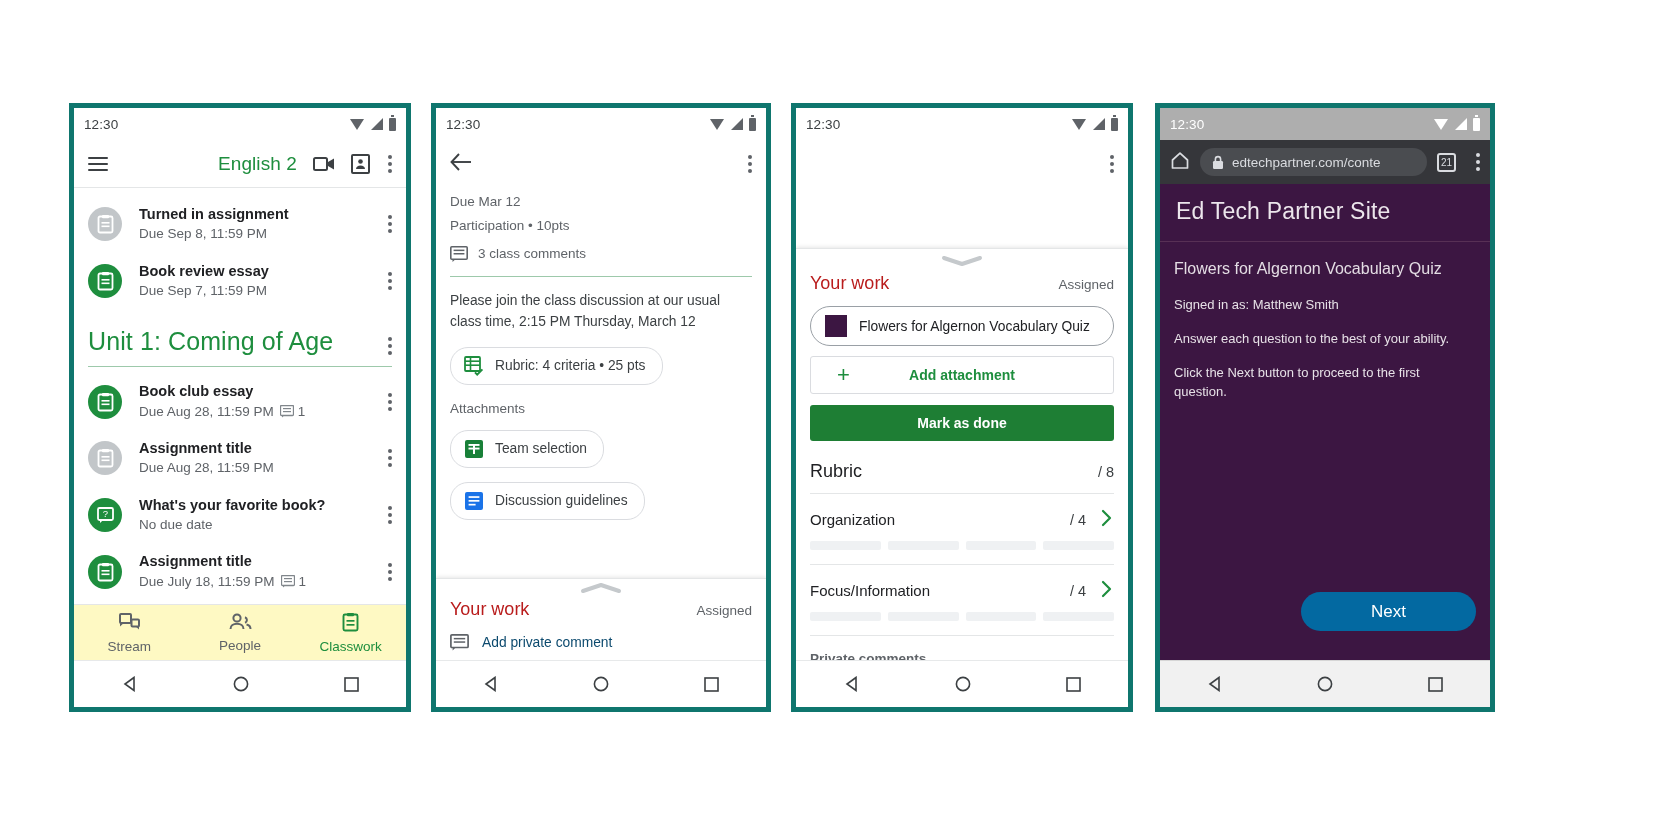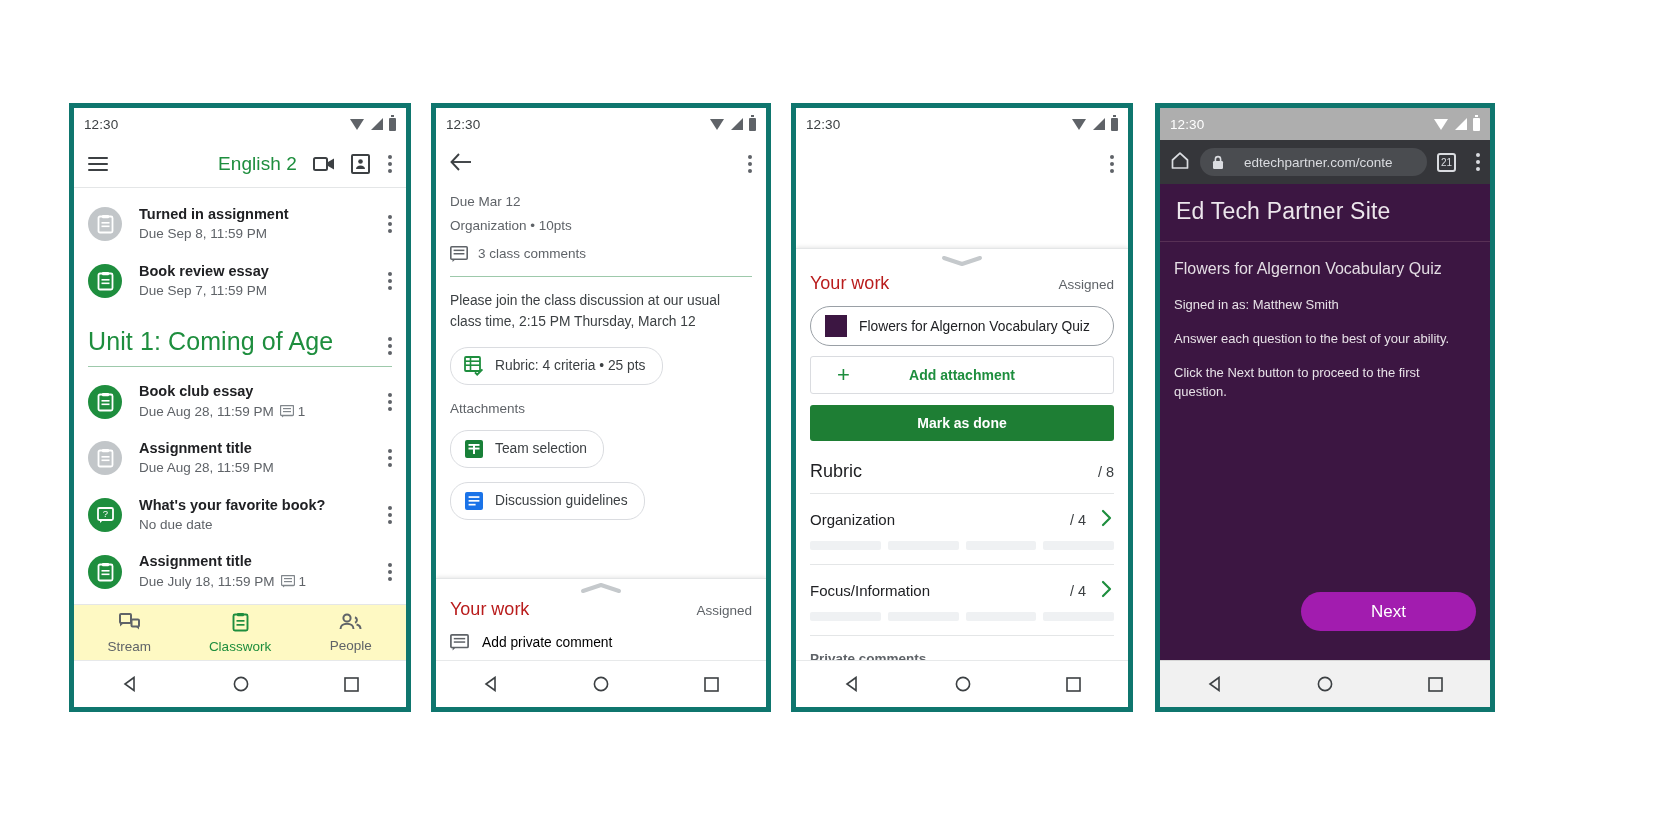--- a/index.html
+++ b/index.html
@@ -74,21 +74,21 @@
   .cmtrow{display:flex;align-items:flex-start;gap:10px;margin-top:13px;font-size:13.5px;color:#5f6368;}
   .hrgreen{border-bottom:1px solid #9dc9ab;margin:14px 0 0 0;}
   .desc{font-size:13.8px;color:#3c4043;line-height:1.52;margin-top:14px;}
   .chip{display:inline-flex;align-items:center;gap:11px;border:1px solid #dadce0;border-radius:18px;padding:8px 16px 8px 13px;font-size:13.8px;color:#3c4043;margin-top:14px;background:#fff;}
   .attlabel{font-size:13.5px;color:#5f6368;margin-top:16px;}
   .sheet{position:absolute;left:0;right:0;bottom:46px;background:#fff;border-top:1px solid #e4e6e7;box-shadow:0 -1px 4px rgba(0,0,0,.10);padding:0 14px 10px 14px;box-sizing:border-box;}
   .grab{height:18px;display:flex;align-items:center;justify-content:center;}
   .ywrow{display:flex;align-items:baseline;padding:2px 0 0 0;}
   .ywrow h3{margin:0;font-size:18px;font-weight:normal;color:#b91c1c;flex:1;}
   .ywstat{font-size:13.5px;color:#5f6368;}
-  .privrow{display:flex;align-items:center;gap:13px;margin-top:14px;font-size:13.8px;color:#000000;}
+  .privrow{display:flex;align-items:center;gap:13px;margin-top:14px;font-size:13.8px;color:#0c4a6e;}
 
   
   .p3top{height:48px;display:flex;align-items:center;justify-content:flex-end;padding:0 14px;box-sizing:border-box;}
   .p3sheet{position:absolute;left:0;right:0;top:140px;bottom:46px;background:#fff;border-top:1px solid #e4e6e7;box-shadow:0 -1px 4px rgba(0,0,0,.10);padding:0 14px;box-sizing:border-box;overflow:hidden;}
   .attchip{display:flex;align-items:center;gap:12px;border:1px solid #9aa0a6;border-radius:20px;padding:8px 14px;font-size:13.8px;color:#202124;margin-top:12px;}
   .thumb{width:22px;height:22px;background:#3c1642;flex:0 0 auto;}
   .addatt{display:flex;align-items:center;justify-content:center;gap:0;border:1px solid #dadce0;border-radius:3px;height:36px;margin-top:10px;color:#1e8e3e;font-size:14px;font-weight:bold;position:relative;}
   .addatt .plus{position:absolute;left:26px;font-size:22px;font-weight:normal;line-height:1;}
   .markdone{background:#1e7e34;color:#fff;height:36px;border-radius:3px;display:flex;align-items:center;justify-content:center;font-size:14px;font-weight:bold;margin-top:11px;}
   .rubhdr{display:flex;align-items:baseline;margin-top:20px;}
@@ -99,21 +99,21 @@
   .critrow{display:flex;align-items:center;}
   .critrow .nm{flex:1;font-size:15px;color:#202124;}
   .critrow .sc{font-size:14.5px;color:#3c4043;margin-right:14px;}
   .chev{color:#1e8e3e;font-size:19px;line-height:1;}
   .levels{display:flex;gap:7px;margin-top:10px;}
   .levels i{flex:1;height:9px;background:#eff1f3;border-radius:2px;display:block;}
   .pctitle{font-size:13.5px;color:#5f6368;font-weight:bold;margin-top:15px;}
 
   
   .chrome{height:44px;background:#35363a;display:flex;align-items:center;padding:0 10px;box-sizing:border-box;gap:10px;}
-  .omni{flex:1;height:28px;background:#4a4c50;border-radius:14px;display:flex;align-items:center;gap:20px;padding:0 12px;box-sizing:border-box;font-size:13.5px;color:#dadce0;overflow:hidden;white-space:nowrap;}
+  .omni{flex:1;height:28px;background:#4a4c50;border-radius:14px;display:flex;align-items:center;gap:8px;padding:0 12px;box-sizing:border-box;font-size:13.5px;color:#dadce0;overflow:hidden;white-space:nowrap;}
   .tabbtn{width:19px;height:19px;border:2px solid #dadce0;border-radius:3px;color:#dadce0;font-size:10px;display:flex;align-items:center;justify-content:center;box-sizing:border-box;}
   .kebab.light i{background:#dadce0;}
   .webpage{position:absolute;left:0;right:0;top:76px;bottom:46px;background:#3c1642;overflow:hidden;}
   .webhdr{padding:14px 16px 16px 16px;border-bottom:1px solid #573055;}
   .webhdr h1{margin:0;color:#ece6ec;font-size:23px;font-weight:normal;letter-spacing:.2px;}
   .webbody{padding:18px 14px 0 14px;}
   .webbody h2{margin:0 0 18px 0;color:#e4dde4;font-size:16px;font-weight:normal;}
   .webbody p{margin:0 0 16px 0;color:#e7e1e7;font-size:13px;line-height:1.4;}
   .nextbtn{position:absolute;right:14px;bottom:30px;width:175px;height:39px;background:#0b3d91;color:#fff;border-radius:20px;display:flex;align-items:center;justify-content:center;font-size:17px;}
 </style>
@@ -324,38 +324,38 @@
   <div class="bnav">
     <div class="it">
       <span><svg width="21" height="19" viewBox="0 0 21 19">
               <rect x="1" y="1" width="11" height="9" rx="1" fill="none" stroke="#5f6368" stroke-width="2"></rect>
               <path d="M1 10 L1 13.5 L4.2 10.6 Z" fill="#5f6368"></path>
               <rect x="12.5" y="6.5" width="7.5" height="7" rx="1" fill="none" stroke="#5f6368" stroke-width="2"></rect>
               <path d="M20 13.5 L20 16.5 L17 13.8 Z" fill="#5f6368"></path>
             </svg></span>
       <span>Stream</span>
     </div>
+    <div class="it">
+      <span><svg width="23" height="18" viewBox="0 0 23 18">
+              <circle cx="8" cy="5" r="3.6" fill="none" stroke="#5f6368" stroke-width="2"></circle>
+              <path d="M1.5 16c0-3.4 2.9-5.2 6.5-5.2s6.5 1.8 6.5 5.2" fill="none" stroke="#5f6368" stroke-width="2"></path>
+              <path d="M16 4.2a3 3 0 0 1 0 5.6" fill="none" stroke="#5f6368" stroke-width="2"></path>
+              <path d="M17.5 11.6c2.4.5 4 2 4 4.4" fill="none" stroke="#5f6368" stroke-width="2"></path>
+            </svg></span>
+      <span>People</span>
+    </div>
     <div class="it active">
       <span><svg width="19" height="20" viewBox="0 0 19 20">
               <rect x="2.5" y="2.5" width="14" height="16" rx="1.5" fill="none" stroke="#1e8e3e" stroke-width="1.9"></rect>
               <rect x="6" y="1" width="7" height="3.2" rx="1" fill="#1e8e3e"></rect>
               <rect x="5.5" y="8" width="8" height="1.7" fill="#1e8e3e"></rect>
               <rect x="5.5" y="12" width="8" height="1.7" fill="#1e8e3e"></rect>
             </svg></span>
       <span>Classwork</span>
     </div>
-    <div class="it">
-      <span><svg width="23" height="18" viewBox="0 0 23 18">
-              <circle cx="8" cy="5" r="3.6" fill="none" stroke="#5f6368" stroke-width="2"></circle>
-              <path d="M1.5 16c0-3.4 2.9-5.2 6.5-5.2s6.5 1.8 6.5 5.2" fill="none" stroke="#5f6368" stroke-width="2"></path>
-              <path d="M16 4.2a3 3 0 0 1 0 5.6" fill="none" stroke="#5f6368" stroke-width="2"></path>
-              <path d="M17.5 11.6c2.4.5 4 2 4 4.4" fill="none" stroke="#5f6368" stroke-width="2"></path>
-            </svg></span>
-      <span>People</span>
-    </div>
   </div>
 
   <div class="navbar">
     <span class="n">
           <svg width="16" height="16" viewBox="0 0 16 16">
             <path d="M12 1.5 L3 8 L12 14.5 Z" fill="none" stroke="#3c4043" stroke-width="1.6"></path>
           </svg>
         </span>
     <span class="n">
           <svg width="16" height="16" viewBox="0 0 16 16">
@@ -388,21 +388,21 @@
     <span class="sp"></span>
     <span class="kebab">
           <i></i>
           <i></i>
           <i></i>
         </span>
   </div>
 
   <div class="p2body">
     <div class="duetxt">Due Mar 12</div>
-    <div class="meta">Organization • 10pts</div>
+    <div class="meta">Participation • 10pts</div>
     <div class="cmtrow">
       <svg width="18" height="16" viewBox="0 0 18 16">
             <rect x="0.8" y="0.8" width="16.4" height="12.4" rx="1" fill="none" stroke="#5f6368" stroke-width="1.6"></rect>
             <rect x="3.6" y="3.6" width="10.8" height="1.5" fill="#5f6368"></rect>
             <rect x="3.6" y="7" width="10.8" height="1.5" fill="#5f6368"></rect>
             <path d="M2.5 13.2 L2.5 16 L5.4 13.2 Z" fill="#5f6368"></path>
           </svg>
       <span>3 class comments</span>
     </div>
     <div class="hrgreen"></div>
@@ -628,21 +628,21 @@
   <div class="webpage" style="background: rgb(60, 22, 66);">
     <div class="webhdr">
       <h1>Ed Tech Partner Site</h1>
     </div>
     <div class="webbody">
       <h2>Flowers for Algernon Vocabulary Quiz</h2>
       <p>Signed in as: Matthew Smith</p>
       <p>Answer each question to the best of your ability.</p>
       <p>Click the Next button to proceed to the first question.</p>
     </div>
-    <div class="nextbtn" style="background: #a21caf;">
+    <div class="nextbtn" style="background: #0369a1;">
       <span>Next</span>
     </div>
   </div>
 
   <div class="navbar dark">
     <span class="n">
           <svg width="16" height="16" viewBox="0 0 16 16">
             <path d="M12 1.5 L3 8 L12 14.5 Z" fill="none" stroke="#3c4043" stroke-width="1.6"></path>
           </svg>
         </span>

